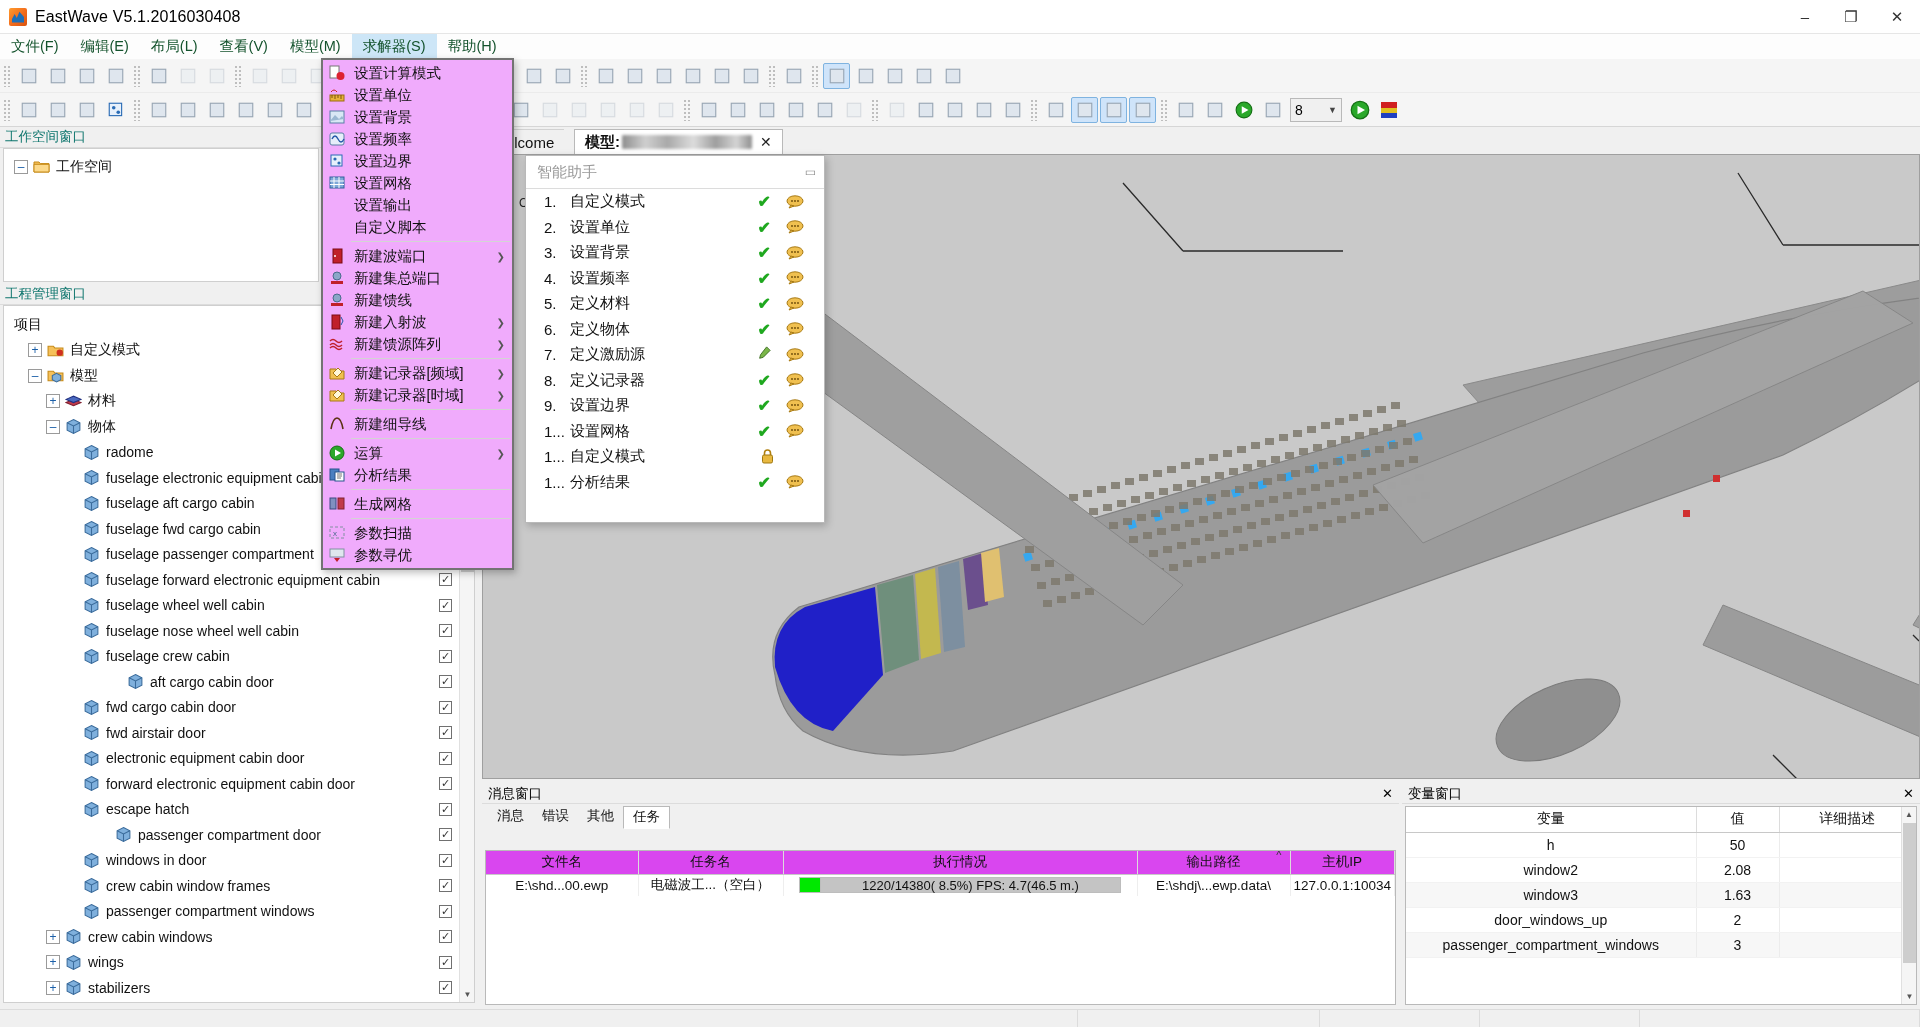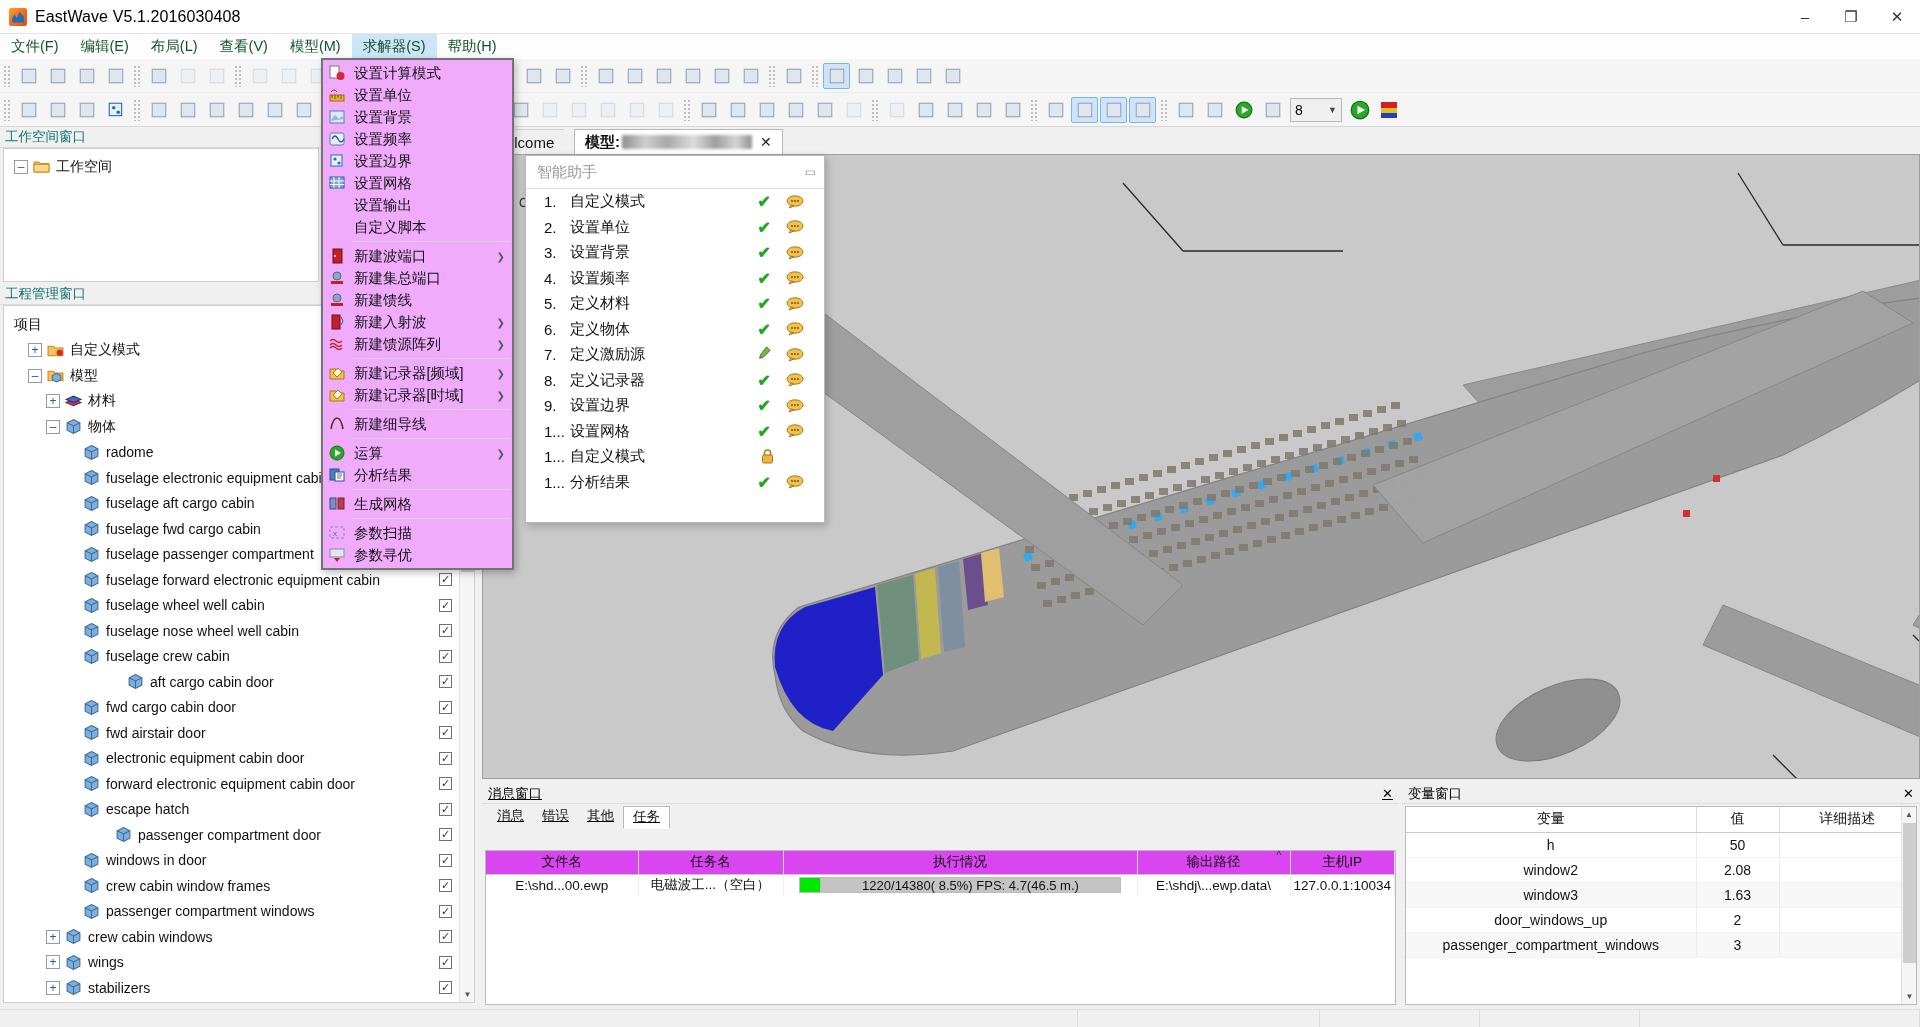--- a/index.html
+++ b/index.html
@@ -124,21 +124,21 @@
   #assistant .as-head { height: 33px; display: flex; align-items: center; padding-left: 11px;
                         color: #9a9a9a; font-size: 15px; border-bottom: 1px solid #dcdcdc; }
   #assistant .as-head .pin { margin-left: auto; margin-right: 8px; color: #888; font-size: 12px; }
   .as-row { height: 25.5px; display: flex; align-items: center; padding-left: 18px; font-size: 15px; color: #111; position: relative; }
   .as-row .num { width: 26px; flex: none; }
   .as-ok { position: absolute; right: 53px; color: #1fa81f; font-size: 16px; font-weight: bold; }
   .as-lock { position: absolute; right: 50px; width: 13px; height: 15px; }
   .as-bub { position: absolute; right: 20px; width: 18px; height: 14px; }
 
   
-  #msg-dock { position: absolute; left: 482px; top: 784px; width: 917px; height: 225px; text-decoration: underline; }
+  #msg-dock { position: absolute; left: 482px; top: 784px; width: 917px; height: 225px; }
   #msg-dock .mhead { height: 20px; background: #f0f0f0; display: flex; align-items: center;
                      padding: 0 6px; font-size: 13.5px; border-bottom: 1px solid #dcdcdc; }
   #msg-dock .mhead .x { margin-left: auto; font-size: 13px; }
   .msg-tabs { display: flex; align-items: flex-end; height: 24px; padding-left: 6px; background: #f0f0f0; }
   .mtab { padding: 2px 9px 3px; font-size: 13.5px; color: #111; }
   .mtab.sel { background: #fff; border: 1px solid #b9b9b9; border-bottom: 1px solid #fff;
               position: relative; top: 1px; height: 23px; display: flex; align-items: center; }
   .grid { background: #fff; border: 1px solid #b9b9b9; position: absolute; left: 3px; right: 3px; top: 66px; bottom: 4px; }
   table.tbl { width: 100%; border-collapse: collapse; font-size: 13.5px; }
   table.tbl th { background: #d946ef; border-right: 1px solid #dcdcdc; border-bottom: 1px solid #c8c8c8;

